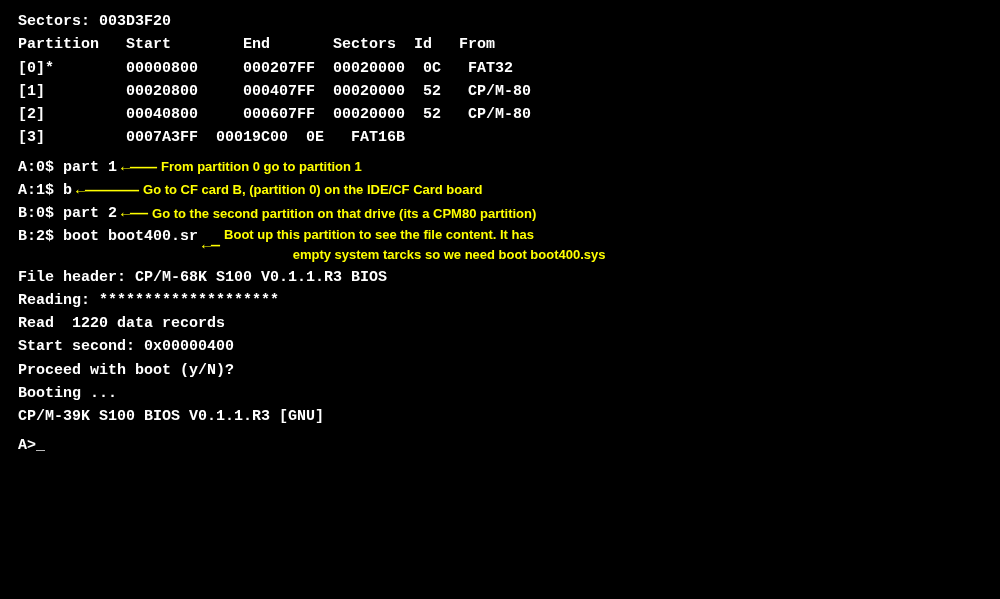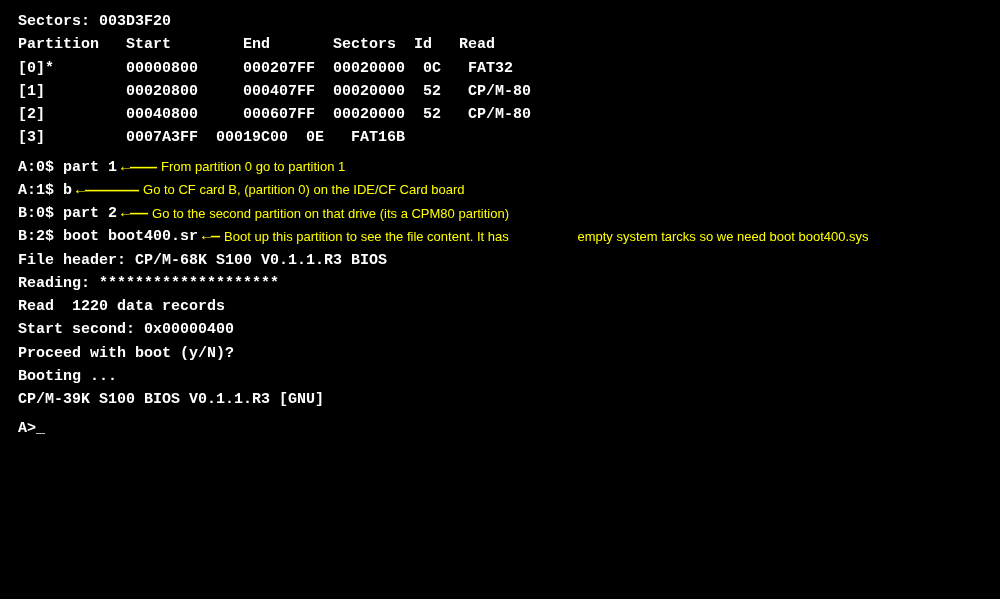--- a/index.html
+++ b/index.html
@@ -22,21 +22,21 @@
       display: flex;
       align-items: center;
       white-space: pre;
     }
     .bright { color: #ffffff; font-weight: bold; }
     .yellow { color: #ffff00; font-weight: bold; }
     .annotation {
       color: #ffff00;
       font-family: Arial, sans-serif;
       font-size: 13px;
-      font-weight: normal;
+      font-weight: bold;
       white-space: nowrap;
     }
     .cmd-line {
       display: flex;
       align-items: flex-start;
       gap: 0;
     }
     .ann-container {
       display: inline-flex;
       align-items: center;
@@ -53,21 +53,21 @@
     <span class="bright">Sectors:</span>
     <span class="bright">&nbsp;<span>003D3F20</span></span>
   </div>
 
   <div class="line">
     <span class="bright">Partition&nbsp;&nbsp;&nbsp;</span>
     <span class="bright">Start&nbsp;&nbsp;&nbsp;&nbsp;&nbsp;&nbsp;&nbsp;&nbsp;</span>
     <span class="bright">End&nbsp;&nbsp;&nbsp;&nbsp;&nbsp;&nbsp;&nbsp;</span>
     <span class="bright">Sectors&nbsp;&nbsp;</span>
     <span class="bright">Id&nbsp;&nbsp;&nbsp;</span>
-    <span class="bright">Read</span>
+    <span class="bright">From</span>
   </div>
 
   <div class="line">
     <span class="bright">[0]*&nbsp;&nbsp;&nbsp;&nbsp;&nbsp;&nbsp;&nbsp;&nbsp;</span>
     <span class="bright">00000800&nbsp;&nbsp;&nbsp;&nbsp;&nbsp;</span>
     <span class="bright">000207FF&nbsp;&nbsp;</span>
     <span class="bright">00020000&nbsp;&nbsp;</span>
     <span class="bright">0C&nbsp;&nbsp;&nbsp;</span>
     <span class="bright">FAT32</span>
   </div>
@@ -118,21 +118,21 @@
     <span class="ann-container">
       <span class="yellow">←——</span>
       <span class="annotation">Go to the second partition on that drive (its a CPM80 partition)</span>
     </span>
   </div>
 
   <div class="cmd-line">
     <span class="bright">B:2$ boot boot400.sr</span>
     <span class="ann-container">
       <span class="yellow">←—</span>
-      <span style="display:inline-flex;">
+      <span style="display:inline-flex;flex-direction:column;">
         <span class="annotation">Boot up this partition to see the file content. It has</span>
         <span class="annotation">&nbsp;&nbsp;&nbsp;&nbsp;&nbsp;&nbsp;&nbsp;&nbsp;&nbsp;&nbsp;&nbsp;&nbsp;&nbsp;&nbsp;&nbsp;&nbsp;&nbsp;&nbsp;&nbsp;empty system tarcks so we need boot boot400.sys</span>
       </span>
     </span>
   </div>
 
   <div class="line">
     <span class="bright">File header: CP/M-68K S100 V0.1.1.R3 BIOS</span>
   </div>
   <div class="line">

